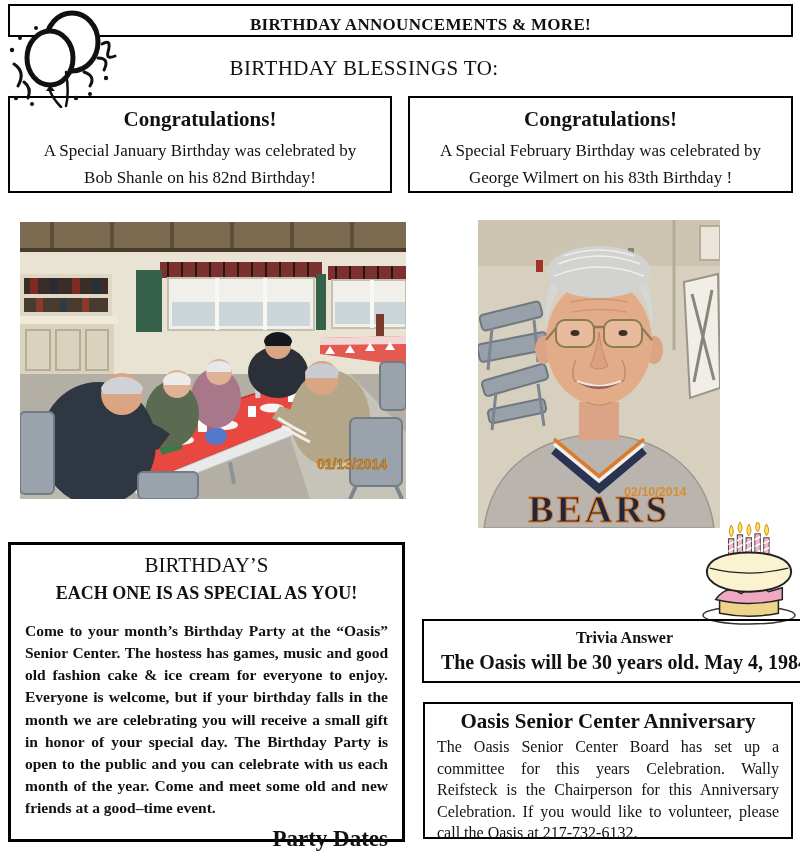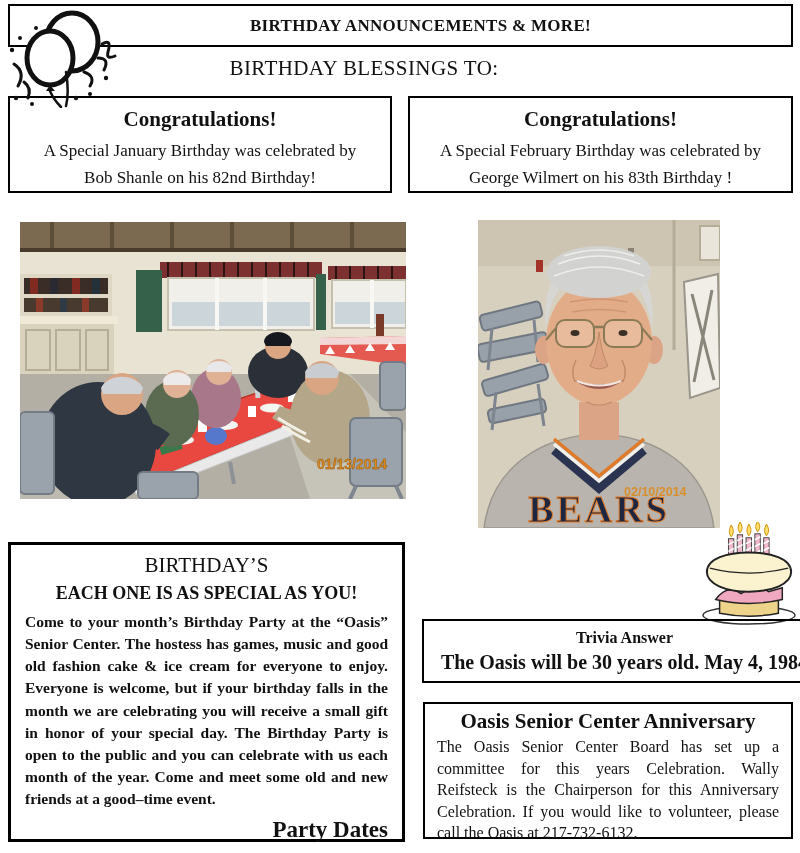--- a/index.html
+++ b/index.html
@@ -5,22 +5,22 @@
   * { margin:0; padding:0; box-sizing:border-box; }
   html,body { background:#ffffff; }
   body { font-family:"Liberation Serif","DejaVu Serif",serif; color:#111; }
   .page {
     position:relative; width:800px; height:853px; background:#fff;
     overflow:hidden; margin:0 auto;
   }
   .abs { position:absolute; }
 
   .header-box {
-    left:8px; top:4px; width:785px; height:43px;
-    border:2px solid #000; display:flex; align-items:center; justify-content:center;padding-left:40px;
+    left:8px; top:4px; width:785px; height:33px;
+    border:2px solid #000; display:flex; align-items:flex-end; justify-content:center;padding-left:40px;
   }
   .header-box .title { font-weight:bold; font-size:17px; letter-spacing:.3px; }
 
   .balloons { left:6px; top:6px; width:112px; height:102px; z-index:3; }
 
   .subheader {
     left:0; top:56px; width:728px; text-align:center;
     font-size:21px; letter-spacing:.4px;
   }
 
@@ -37,21 +37,21 @@
   .photo-left  { left:20px;  top:222px; width:386px; height:277px; }
   .photo-right { left:478px; top:220px; width:242px; height:308px; }
 
   .cake { left:700px; top:522px; width:98px; height:106px; }
 
   .birthdays-box {
     left:8px; top:542px; width:397px; height:300px;
     border:3px solid #000; padding:8px 14px 6px 14px;
   }
   .birthdays-box .b-title { text-align:center; font-weight:normal; font-size:21px; margin-bottom:5px; }
-  .birthdays-box .b-sub   { text-align:center; font-weight:bold; font-size:18px; margin-bottom:7px; }
+  .birthdays-box .b-sub   { text-align:center; font-weight:bold; font-size:18px; margin-bottom:16px; }
   .birthdays-box .b-body  { font-weight:bold; font-size:15.5px; line-height:1.43; text-align:justify; }
   .birthdays-box .b-dates-title { text-align:right; font-weight:bold; font-size:23px; margin-top:7px; margin-bottom:2px; }
   .birthdays-box .b-date  { text-align:center; font-weight:bold; font-size:16.5px; line-height:2.0; }
 
   .trivia-box {
     left:422px; top:619px; width:405px; height:64px;
     border:2px solid #000; display:flex; flex-direction:column;
     align-items:center; justify-content:center; gap:4px;
   }
   .trivia-box .t-title { font-weight:bold; font-size:16px; }

